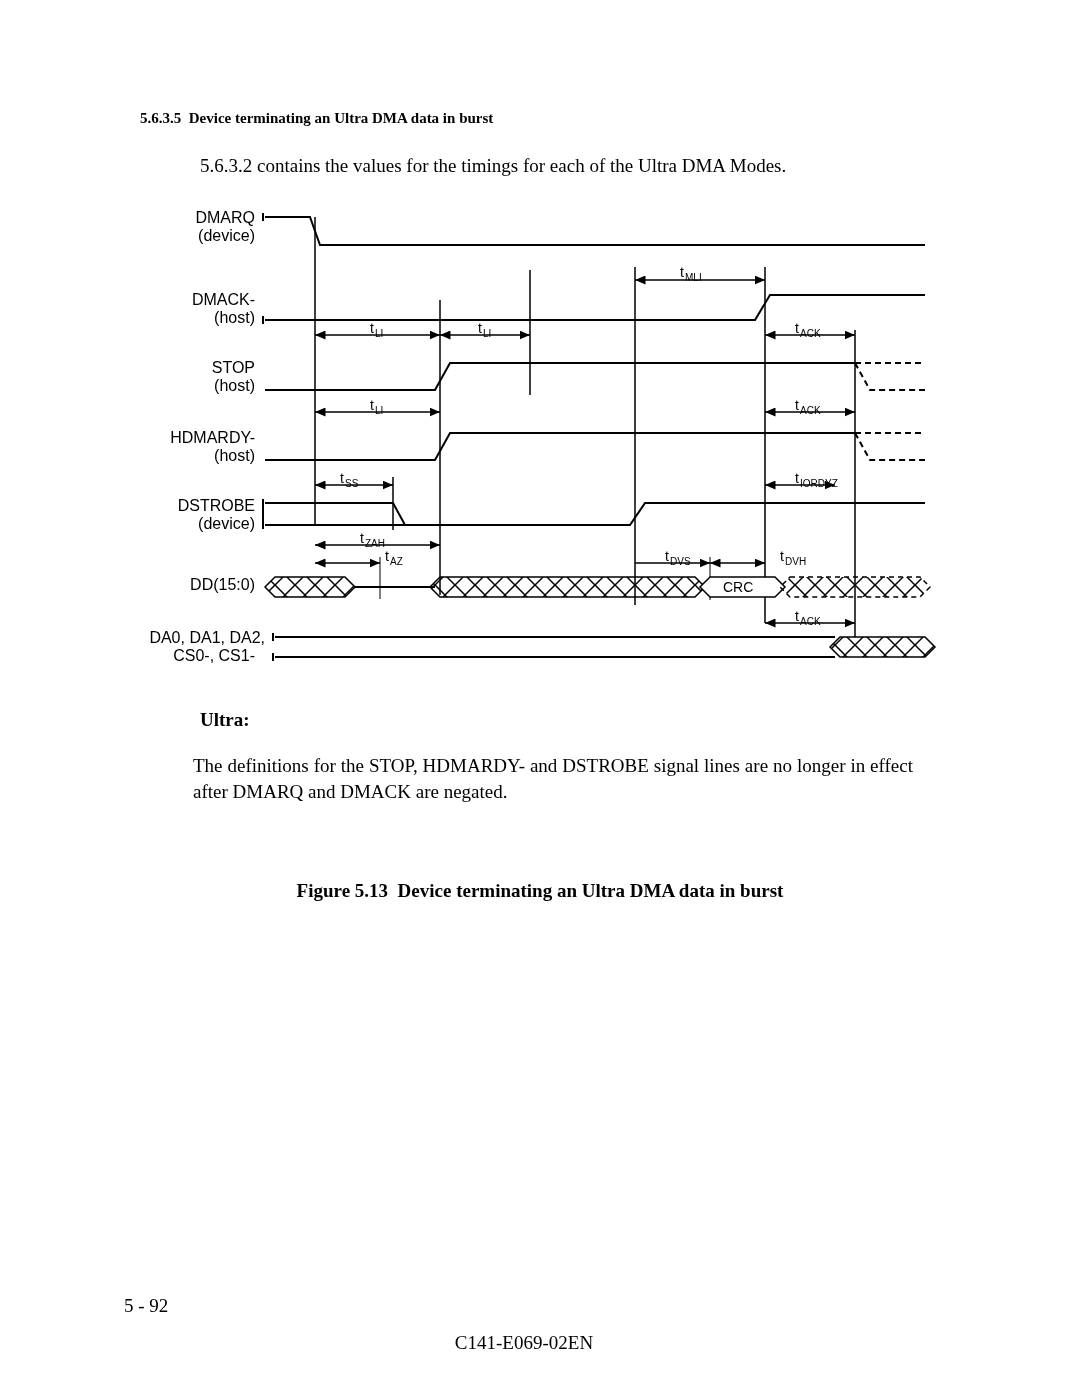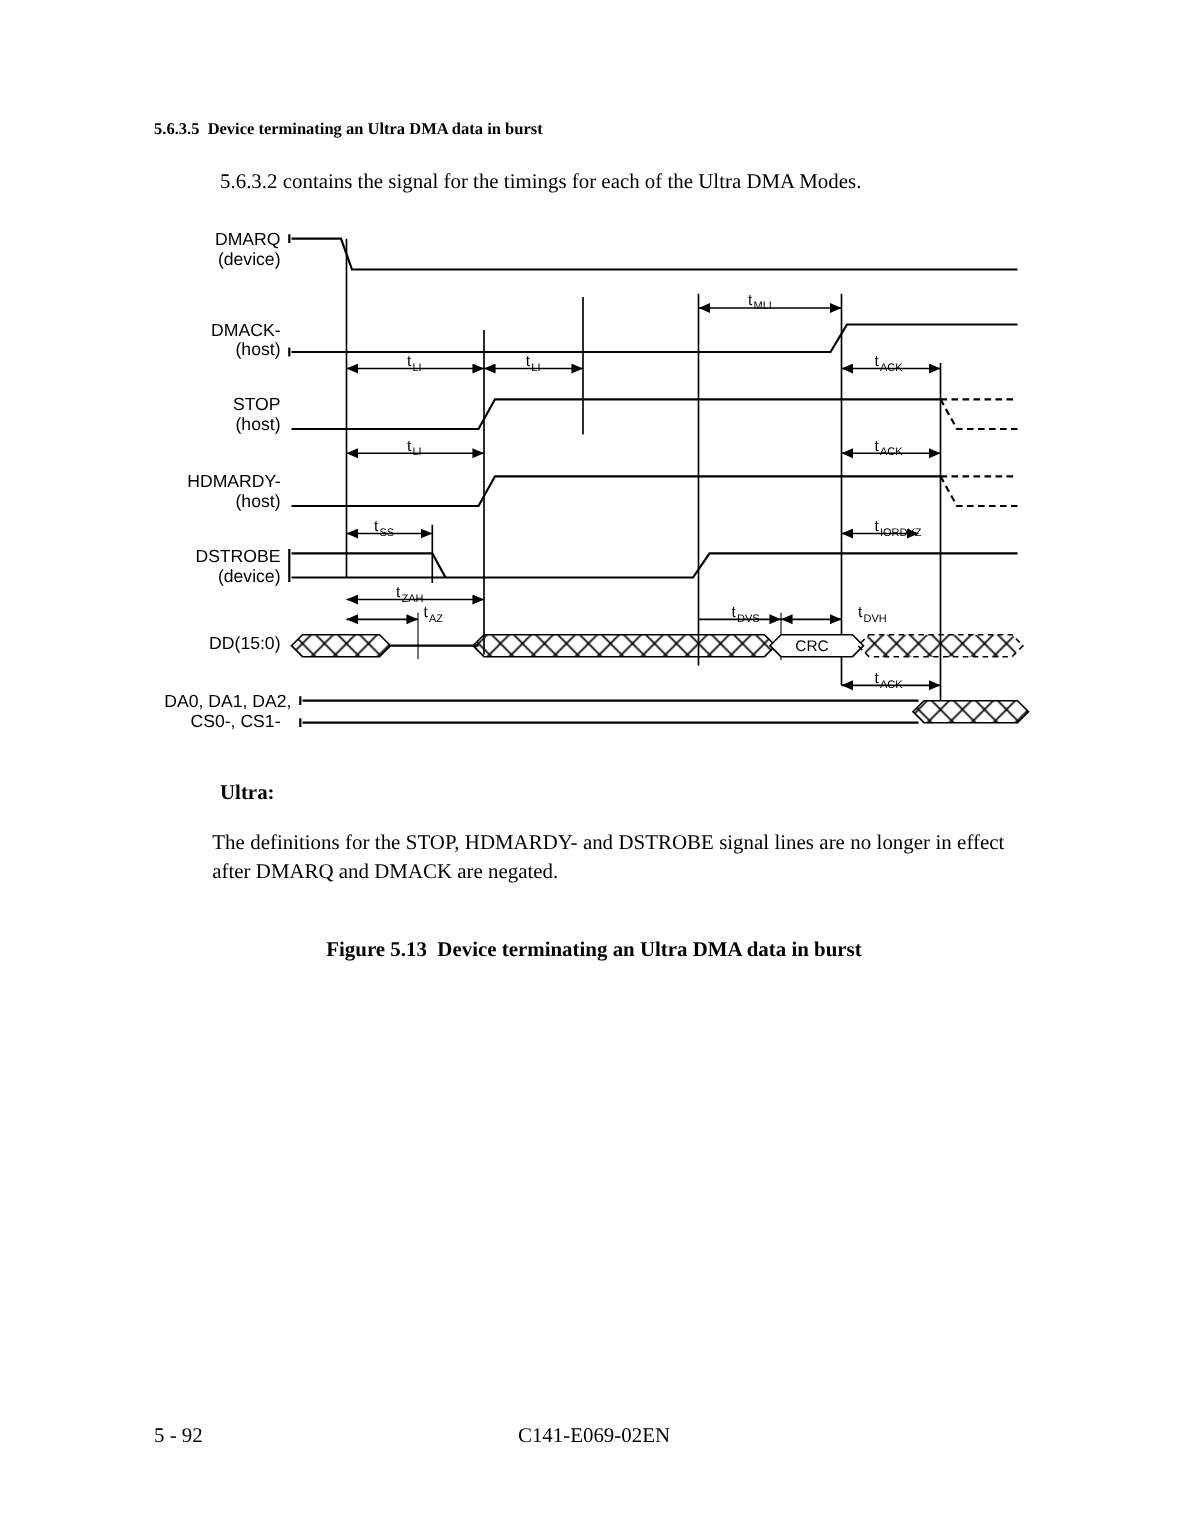--- a/index.html
+++ b/index.html
@@ -43,47 +43,47 @@
     margin-left: 53px;
     margin-top: 22px;
     text-align: justify;
     width: 720px;
     line-height: 1.35;
   }
   .fig-caption {
     font-weight: bold;
     font-size: 19px;
     text-align: center;
-    margin-top: 48px;
+    margin-top: 76px;
     width: 800px;
   }
   .footer {
     position: absolute;
     bottom: 80px;
-    left: 140px;
+    left: 124px;
     width: 800px;
     font-size: 19px;
   }
   .footer-left { float: left; }
-  .footer-center { position: absolute; left: 0; width: 800px; text-align: center; }
+  .footer-center { position: absolute; left: 0; width: 800px; text-align: center; margin-top: 37px; }
   svg text { font-family: Arial, Helvetica, sans-serif; }
   .sig { font-size: 16px; }
   .tsub { font-size: 14px; }
   .tsubsmall { font-size: 10px; }
 </style>
 </head>
 <body>
 
 <div class="page">
 
   <div class="sec-heading">
     <span>5.6.3.5</span>&nbsp;&nbsp;<span>Device terminating an Ultra DMA data in burst</span>
   </div>
 
-  <div class="body-text">5.6.3.2 contains the signal for the timings for each of the Ultra DMA Modes.</div>
+  <div class="body-text">5.6.3.2 contains the values for the timings for each of the Ultra DMA Modes.</div>
 
   <div class="diagram-wrap">
     <svg width="810" height="470" viewBox="0 0 810 470">
       <defs>
         <marker id="arrR" markerWidth="8" markerHeight="8" refX="7" refY="3" orient="auto">
           <path d="M0,0 L7,3 L0,6 Z" fill="#000"></path>
         </marker>
         <marker id="arrL" markerWidth="8" markerHeight="8" refX="1" refY="3" orient="auto">
           <path d="M8,0 L1,3 L8,6 Z" fill="#000"></path>
         </marker>

